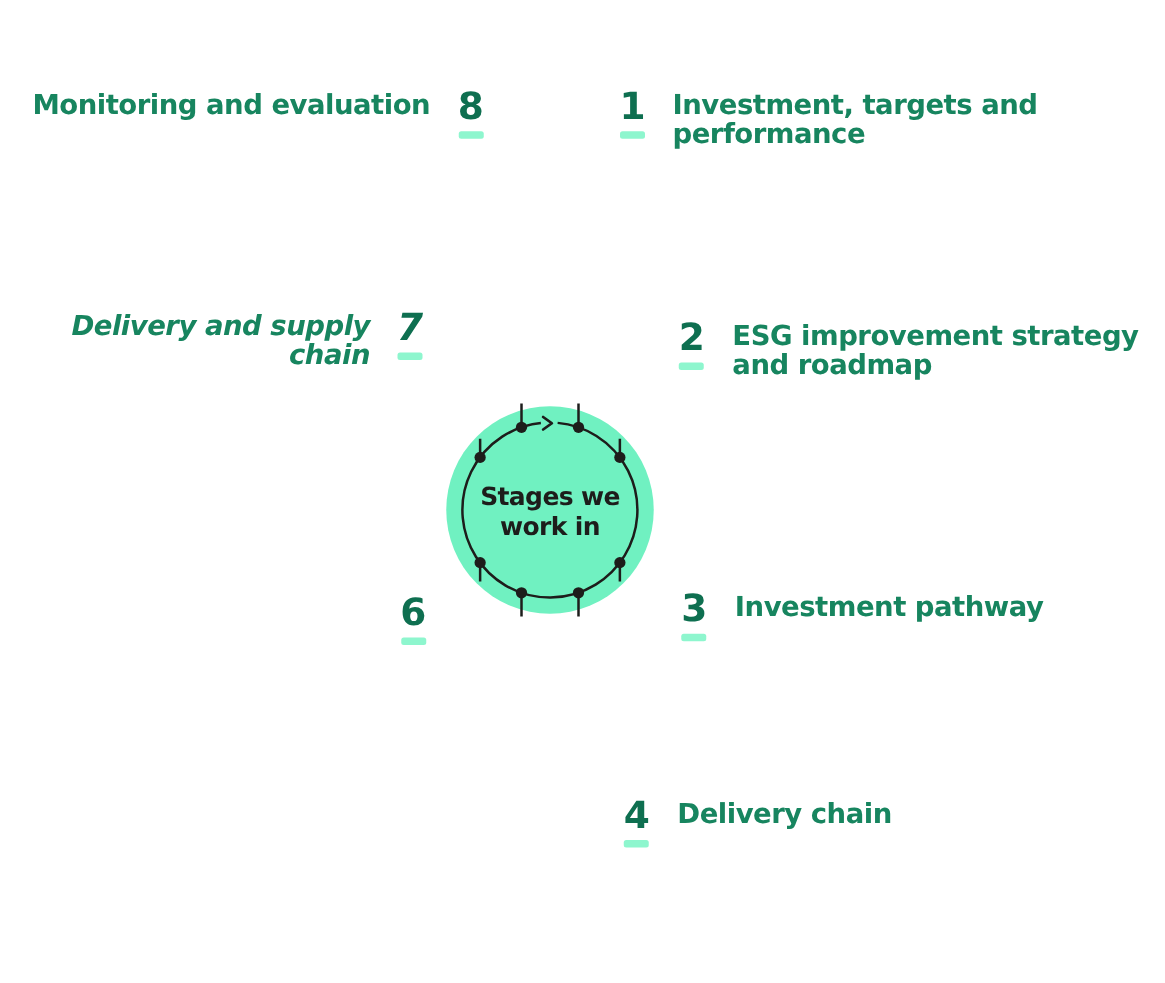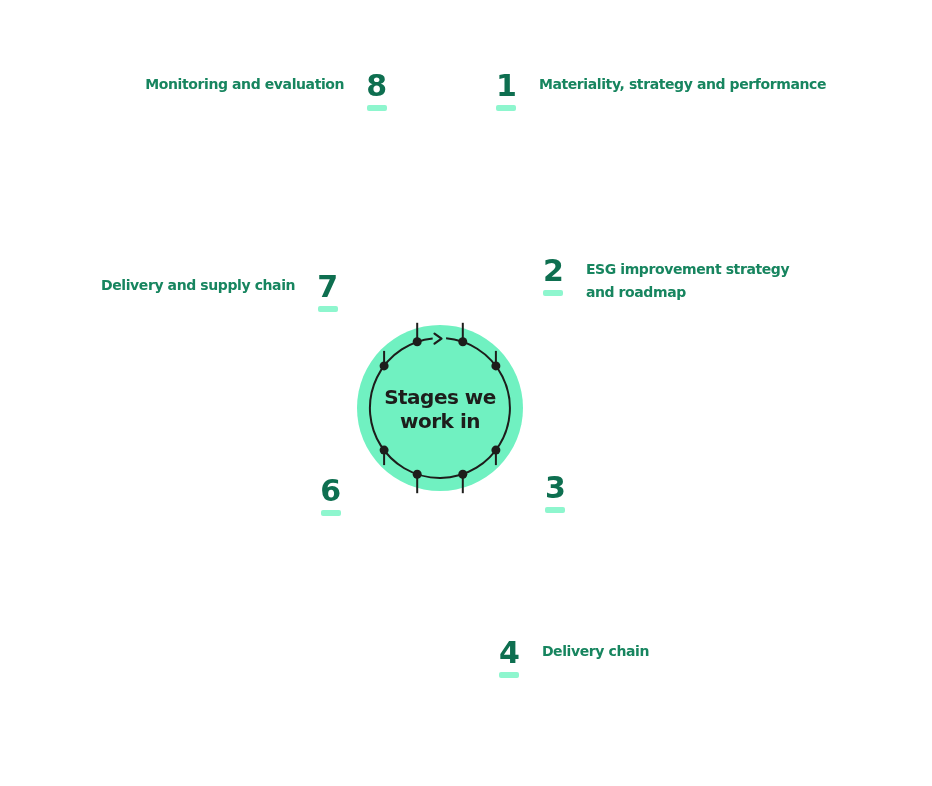--- a/index.html
+++ b/index.html
@@ -36,21 +36,21 @@
     line-height:1;
     color:var(--num-green);
   }
   .underline{
     width:20px;height:6px;
     border-radius:2px;
     background:var(--underline-mint);
     margin-top:4px;
   }
   .stage-label{
-    font-size:14px;
+    font-size:22px;
     font-weight:700;
     line-height:23px;
     letter-spacing:-0.4px;
     color:var(--label-green);
     white-space:pre-line;
     margin-top:2px;
   }
   #cycle{
     position:absolute;
     left:350px;top:318px;
@@ -75,24 +75,24 @@
       <span class="num">8</span>
       <span class="underline"></span>
     </div>
   </div>
 
   <div class="stage right" style="left:496px;top:71px;">
     <div class="num-block">
       <span class="num">1</span>
       <span class="underline"></span>
     </div>
-    <span class="stage-label">Materiality, strategy and performance</span>
+    <span class="stage-label">Investment, targets and performance</span>
   </div>
 
-  <div class="stage left" style="right:594px;top:272px;">
+  <div class="stage left" style="right:594px;top:248px;font-style:italic;">
     <span class="stage-label">Delivery and supply chain</span>
     <div class="num-block">
       <span class="num">7</span>
       <span class="underline"></span>
     </div>
   </div>
 
   <div class="stage right" style="left:543px;top:256px;">
     <div class="num-block">
       <span class="num">2</span>
@@ -107,20 +107,21 @@
       <span class="num">6</span>
       <span class="underline"></span>
     </div>
   </div>
 
   <div class="stage right" style="left:545px;top:473px;">
     <div class="num-block">
       <span class="num">3</span>
       <span class="underline"></span>
     </div>
+    <span class="stage-label">Investment pathway</span>
   </div>
 
 
   <div class="stage right" style="left:499px;top:638px;">
     <div class="num-block">
       <span class="num">4</span>
       <span class="underline"></span>
     </div>
     <span class="stage-label">Delivery chain</span>
   </div>

